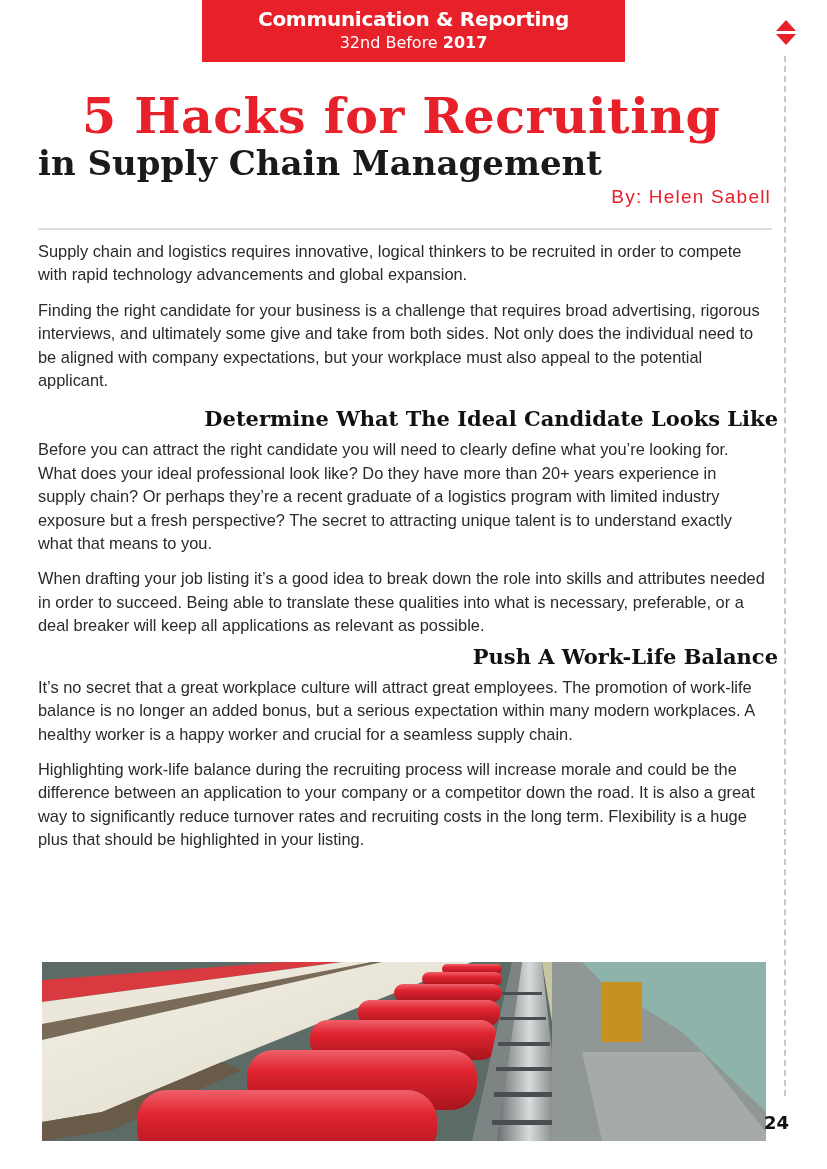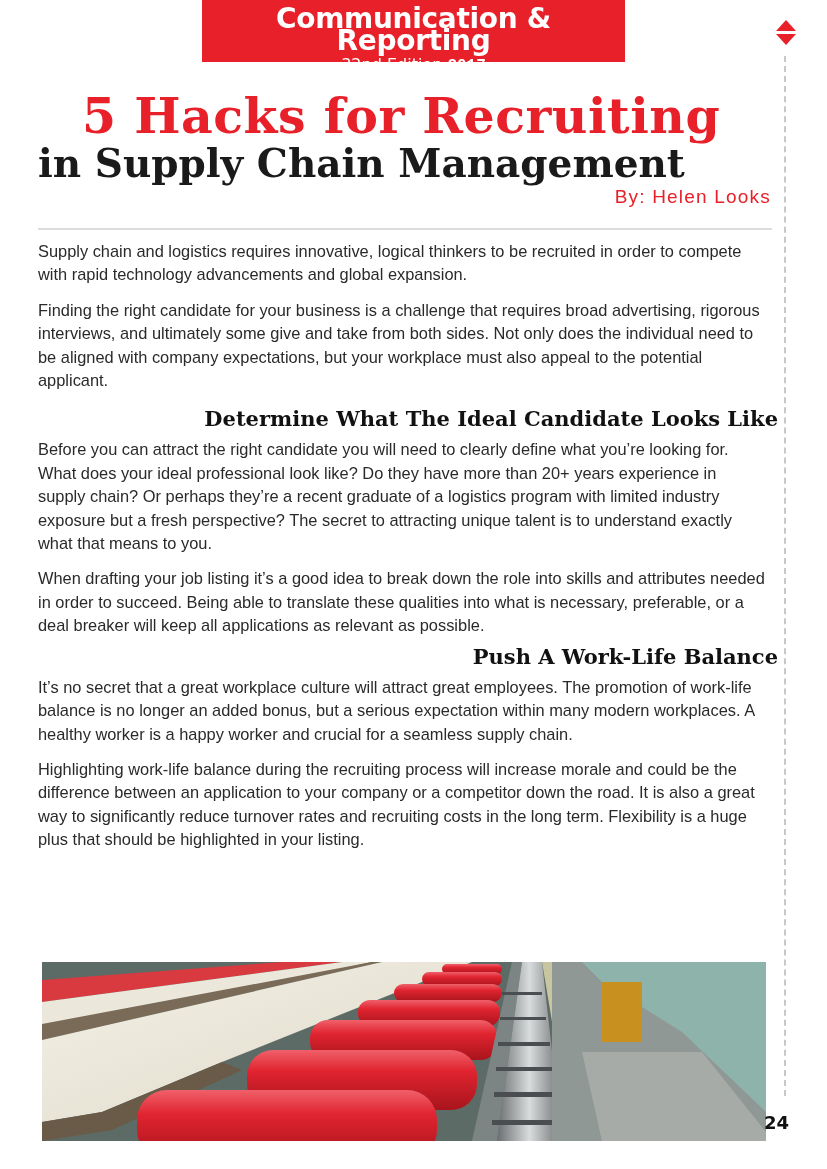--- a/index.html
+++ b/index.html
@@ -2,35 +2,35 @@
 <html><head>
 <meta charset="utf-8">
 <style>
   html, body { margin: 0; padding: 0; background: #ffffff; }
   body { width: 827px; height: 1169px; position: relative; overflow: hidden; font-family: "DejaVu Sans", sans-serif; }
 
   .header-banner {
     position: absolute; left: 202px; top: 0; width: 423px; height: 62px;
     background: #e8202a; color: #ffffff; text-align: center;
   }
-  .header-banner .section { font-family: "DejaVu Sans", sans-serif; font-weight: bold; font-size: 28px; line-height: 22px; padding-top: 8px; letter-spacing: -0.3px; }
+  .header-banner .section { font-family: "DejaVu Sans", sans-serif; font-weight: bold; font-size: 20px; line-height: 22px; padding-top: 8px; letter-spacing: -0.3px; }
   .header-banner .edition { font-family: "DejaVu Sans", sans-serif; font-size: 16px; line-height: 20px; margin-top: 3px; }
-  .header-banner .edition b { font-weight: bold; font-family: Liberation Mono, monospace; }
+  .header-banner .edition b { font-weight: bold; }
 
   .nav-diamond { position: absolute; left: 775px; top: 20px; width: 22px; height: 26px; }
   .dotted-rule { position: absolute; left: 784px; top: 56px; height: 1040px; border-left: 2px dashed #c8c8c8; }
 
   .title-main {
     position: absolute; left: 38px; top: 88px;
     font-family: "DejaVu Serif", serif; font-weight: bold; font-size: 49px; line-height: 56px;
     color: #e8202a; letter-spacing: 0.5px; white-space: nowrap; margin-left: 44px;
   }
   .title-sub {
     position: absolute; left: 38px; top: 145px;
-    font-family: "DejaVu Serif", serif; font-weight: bold; font-size: 39px; line-height: 36px;
+    font-family: "DejaVu Serif", serif; font-weight: bold; font-size: 34px; line-height: 36px;
     color: #1a1a1a; white-space: nowrap;
   }
   .byline {
     position: absolute; right: 56px; top: 186px;
     font-family: "Liberation Sans", sans-serif; font-size: 19px; letter-spacing: 1.2px;
     color: #e8202a;
   }
   .title-rule { position: absolute; left: 38px; top: 228px; width: 734px; height: 2px; background: #dcdcdc; }
 
   .article { position: absolute; left: 38px; top: 240px; width: 740px; color: #2a2a2a; }
@@ -50,36 +50,36 @@
     position: absolute; left: 764px; top: 1112px;
     font-family: "DejaVu Sans", sans-serif; font-weight: bold; font-size: 18px; color: #111111;
   }
 </style>
 </head>
 <body>
 
 <div class="header-banner">
   <div class="section">Communication &amp; Reporting</div>
   <div class="edition">
-    <span>32nd Edition</span>
+    <span>32nd Before</span>
     <b>2017</b>
   </div>
 </div>
 
 <div class="nav-diamond">
   <svg width="22" height="26" viewBox="0 0 22 26">
     <polygon points="11,0 21,11 1,11" fill="#e8202a"></polygon>
     <polygon points="1,14 21,14 11,25" fill="#e8202a"></polygon>
   </svg>
 </div>
 <div class="dotted-rule"></div>
 
 <div class="title-main">5 Hacks for Recruiting</div>
 <div class="title-sub">in Supply Chain Management</div>
-<div class="byline">By: Helen Looks</div>
+<div class="byline">By: Helen Sabell</div>
 <div class="title-rule"></div>
 
 <div class="article">
   <p>Supply chain and logistics requires innovative, logical thinkers to be recruited in order to compete with rapid technology advancements and global expansion.</p>
   <p>Finding the right candidate for your business is a challenge that requires broad advertising, rigorous interviews, and ultimately some give and take from both sides. Not only does the individual need to be aligned with company expectations, but your workplace must also appeal to the potential applicant.</p>
 
   <h2>Determine What The Ideal Candidate Looks Like</h2>
   <p>Before you can attract the right candidate you will need to clearly define what you’re looking for. What does your ideal professional look like? Do they have more than 20+ years experience in supply chain? Or perhaps they’re a recent graduate of a logistics program with limited industry exposure but a fresh perspective? The secret to attracting unique talent is to understand exactly what that means to you.</p>
   <p style="margin-bottom:4px">When drafting your job listing it’s a good idea to break down the role into skills and attributes needed in order to succeed. Being able to translate these qualities into what is necessary, preferable, or a deal breaker will keep all applications as relevant as possible.</p>
 

